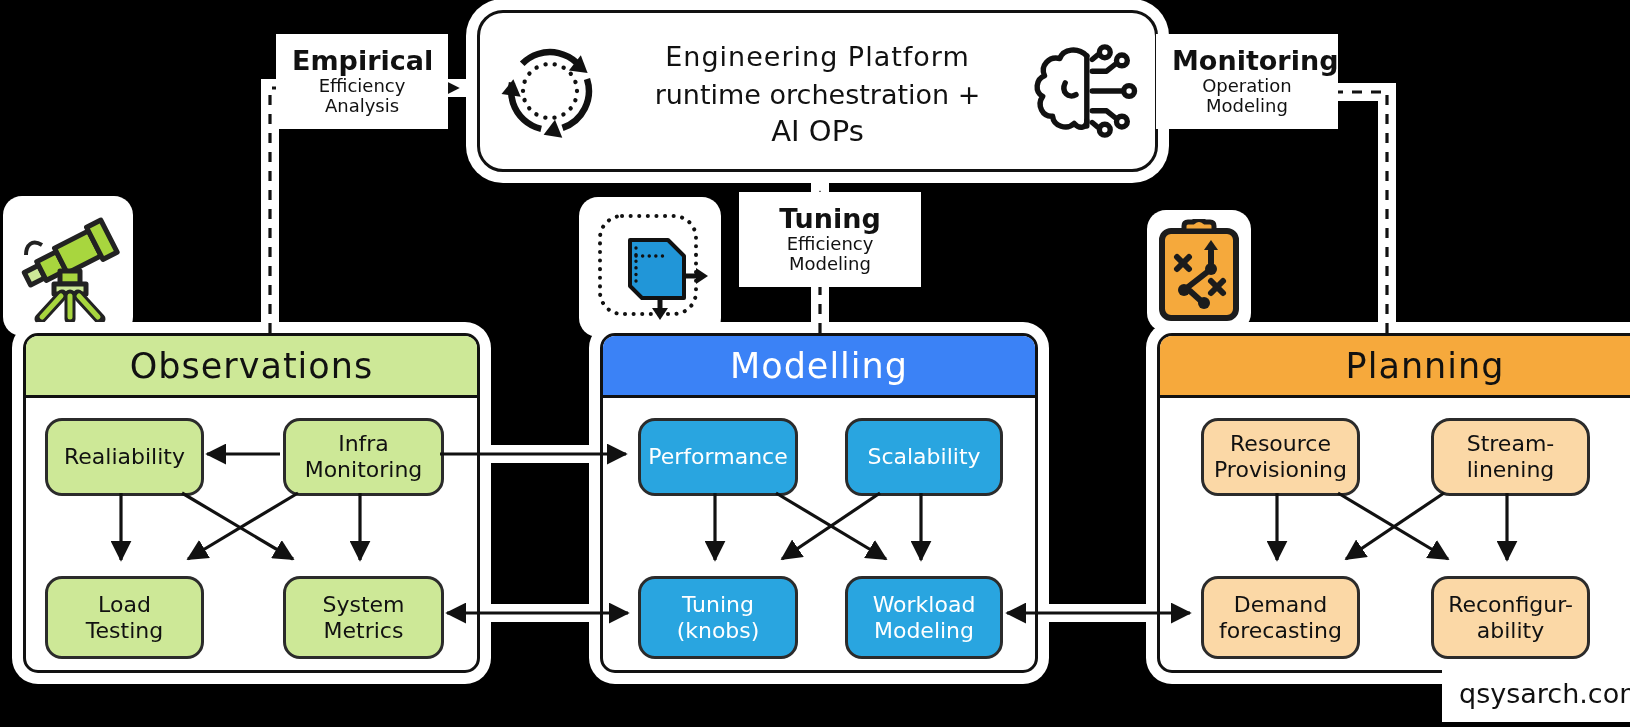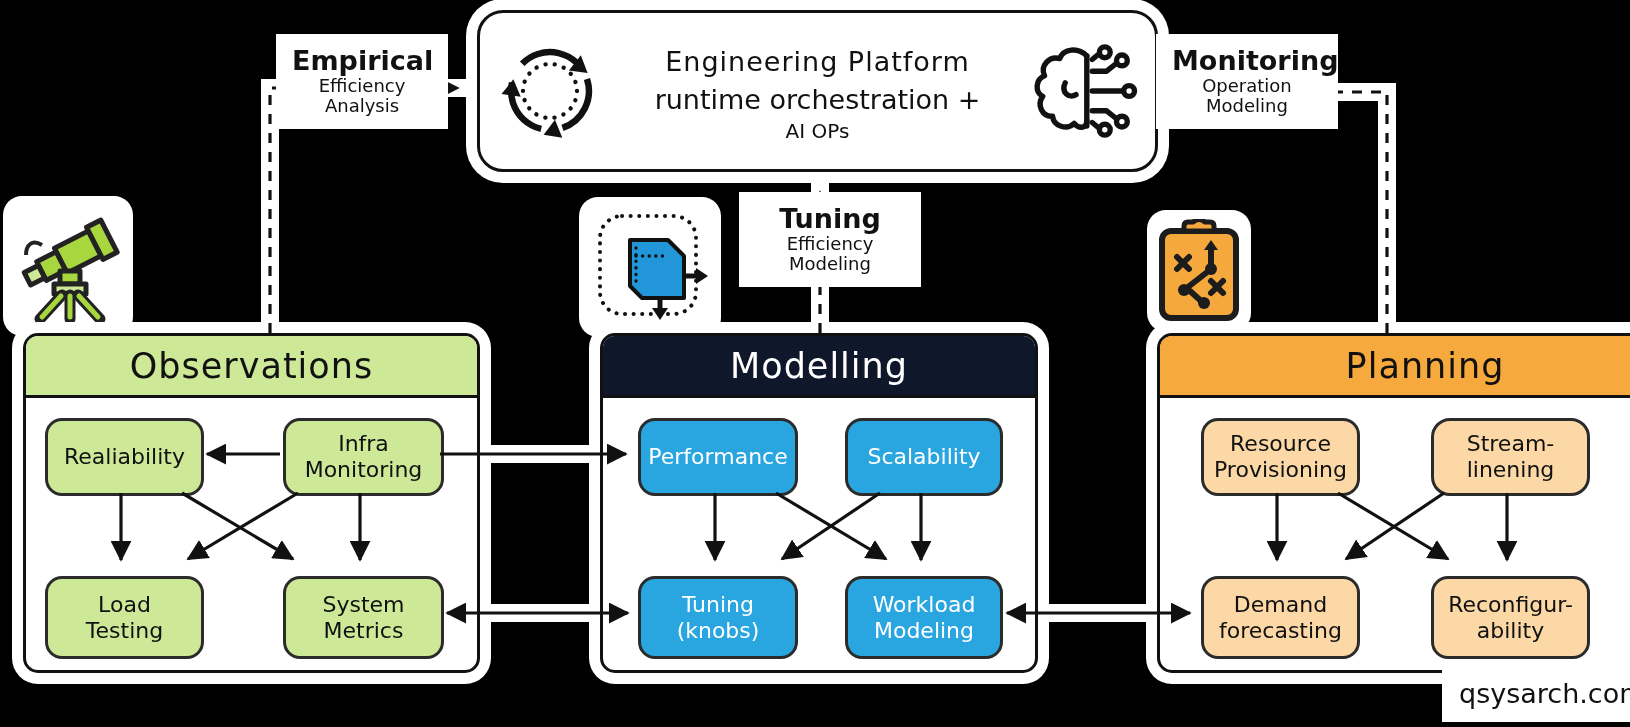--- a/index.html
+++ b/index.html
@@ -12,21 +12,21 @@
   
   #platform{
     position:absolute;left:477px;top:10px;width:681px;height:162px;
     background:#fff;border:3px solid #111;border-radius:26px;
     box-shadow:0 0 0 11px #fff;box-sizing:border-box;
     display:flex;align-items:center;justify-content:space-between;padding:0 16px;
   }
   #platform .center{flex:1;text-align:center;line-height:1.05;}
   .platform-title{font-size:27px;letter-spacing:1px;margin-top:8px;}
   .platform-sub{font-size:27px;margin-top:9px;}
-  .platform-sub2{font-size:20px;margin-top:7px;}
+  .platform-sub2{font-size:29px;margin-top:7px;}
   .plat-icon{width:108px;height:112px;flex:0 0 auto;}
   
   .flow-label{
     position:absolute;background:#fff;text-align:center;line-height:1.12;
     padding:6px 10px;box-shadow:0 0 0 6px #fff;
   }
   .flow-label .b{font-weight:bold;font-size:27px;display:block;}
   .flow-label .r{font-size:18px;display:block;}
   #label-empirical{left:282px;top:40px;width:140px;}
   #label-functional{left:1162px;top:40px;width:150px;}
@@ -38,21 +38,21 @@
     box-shadow:0 0 0 11px #fff;overflow:hidden;
   }
   #panel-observations{left:23px;width:457px;}
   #panel-modelling{left:600px;width:438px;}
   #panel-planning{left:1157px;width:536px;}
   .panel-header{
     height:59px;border-bottom:3px solid #111;display:flex;align-items:center;justify-content:center;
     font-size:35px;letter-spacing:1px;
   }
   .hdr-green{background:#cde897;color:#111;}
-  .hdr-blue{background:#0f172a;color:#fff;}
+  .hdr-blue{background:#3b82f6;color:#fff;}
   .hdr-orange{background:#f6a93c;color:#111;}
   .node{
     position:absolute;box-sizing:border-box;border:3px solid #2b2b2b;border-radius:17px;
     display:flex;align-items:center;justify-content:center;text-align:center;
     font-size:22px;line-height:1.18;padding:4px 8px;
   }
   .node-green{background:#cde897;color:#111;}
   .node-blue{background:#29a5e0;color:#fff;}
   .node-peach{background:#fbd8a6;color:#111;}
   

